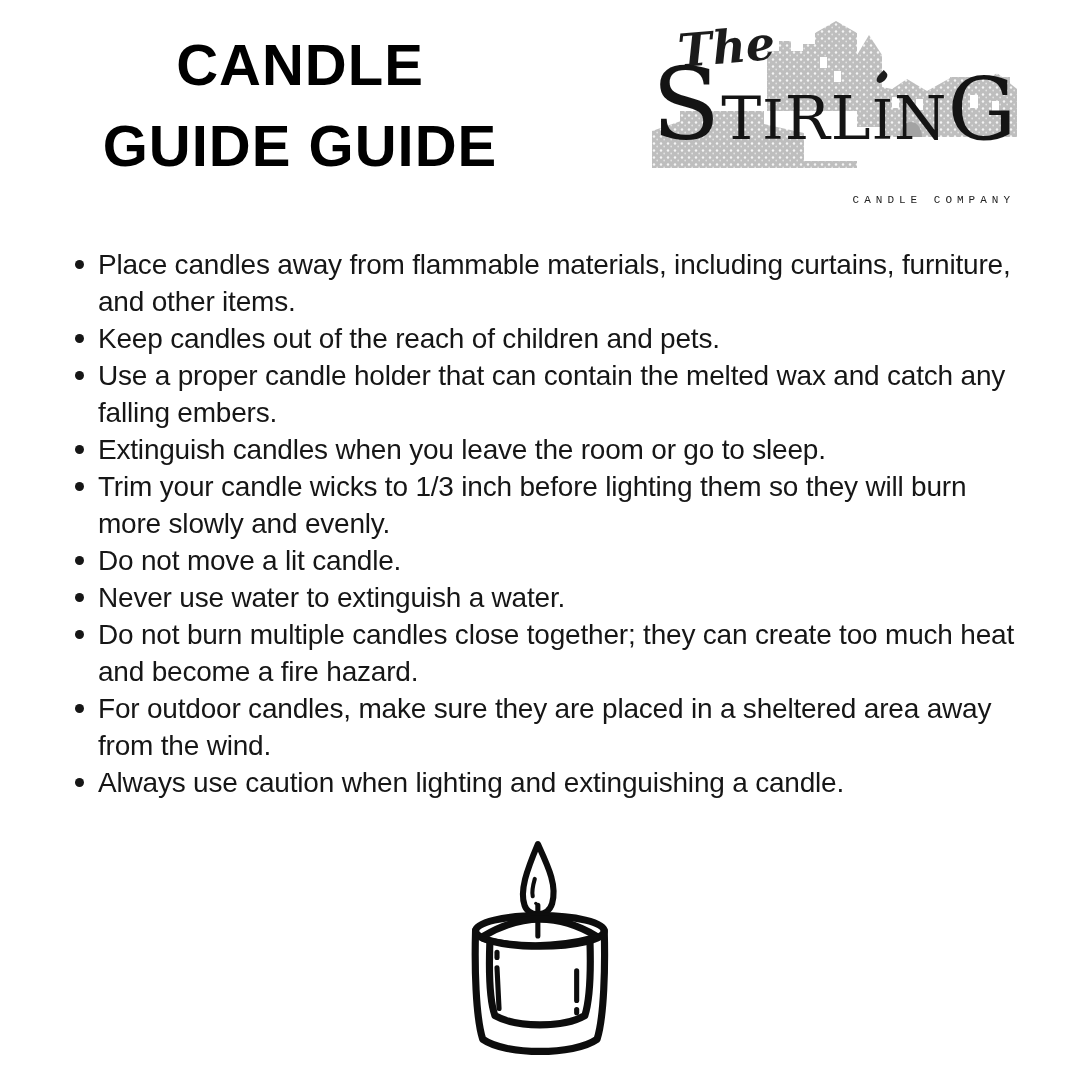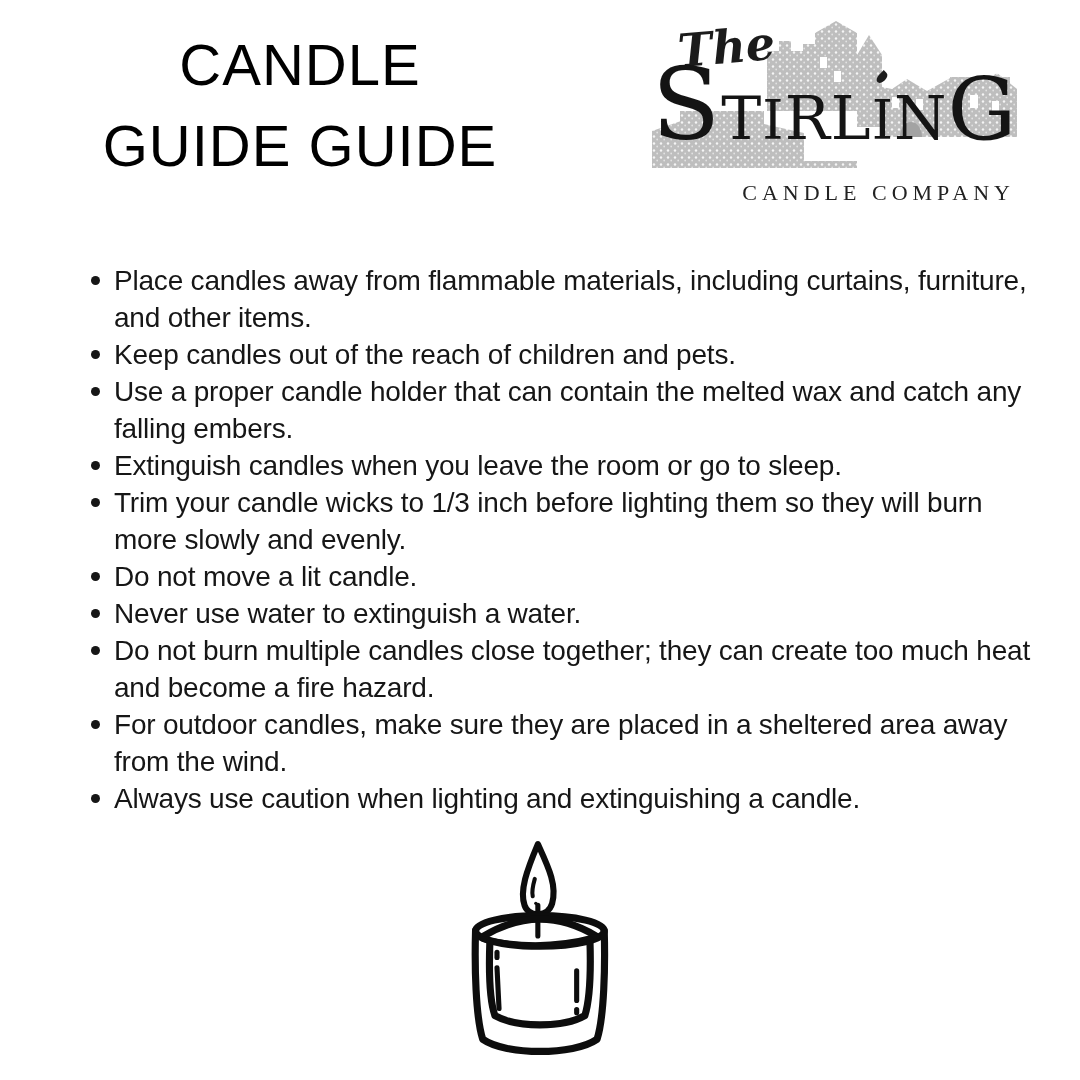--- a/index.html
+++ b/index.html
@@ -13,21 +13,21 @@
   }
   .canvas { position: absolute; inset: 0; }
 
   
   .title {
     position: absolute;
     left: 88px; top: 24px; width: 424px;
     margin: 0;
     text-align: center;
     font-size: 58px;
-    font-weight: normal;
+    font-weight: bold;
     line-height: 81px;
     letter-spacing: 1px;
     color: #000000;
   }
   .title-line { display: block; }
 
   
   .logo {
     position: absolute;
     left: 652px; top: 14px;
@@ -68,32 +68,32 @@
     left: calc(50% - 5px);
     top: -16px;
     width: 8px; height: 13px;
     background: #1c1c1c;
     border-radius: 0 50% 50% 50%;
     transform: rotate(45deg);
   }
   .logo-sub {
     position: absolute;
     right: 2px; bottom: 0;
-    font-family: Liberation Serif, serif;
-    font-size: 22px;
+    font-family: Liberation Mono, monospace;
+    font-size: 11px;
     letter-spacing: 5px;
     color: #222222;
   }
 
   
   .tips {
     position: absolute;
     left: 68px; top: 246px;
     width: 954px;
-    margin: 16px; padding: 0;
+    margin: 0; padding: 0;
     list-style: none;
     font-size: 28px;
     line-height: 37px;
     letter-spacing: -0.2px;
     color: #161616;
   }
   .tips li { position: relative; padding-left: 30px; }
   .tips li::before {
     content: "";
     position: absolute;

